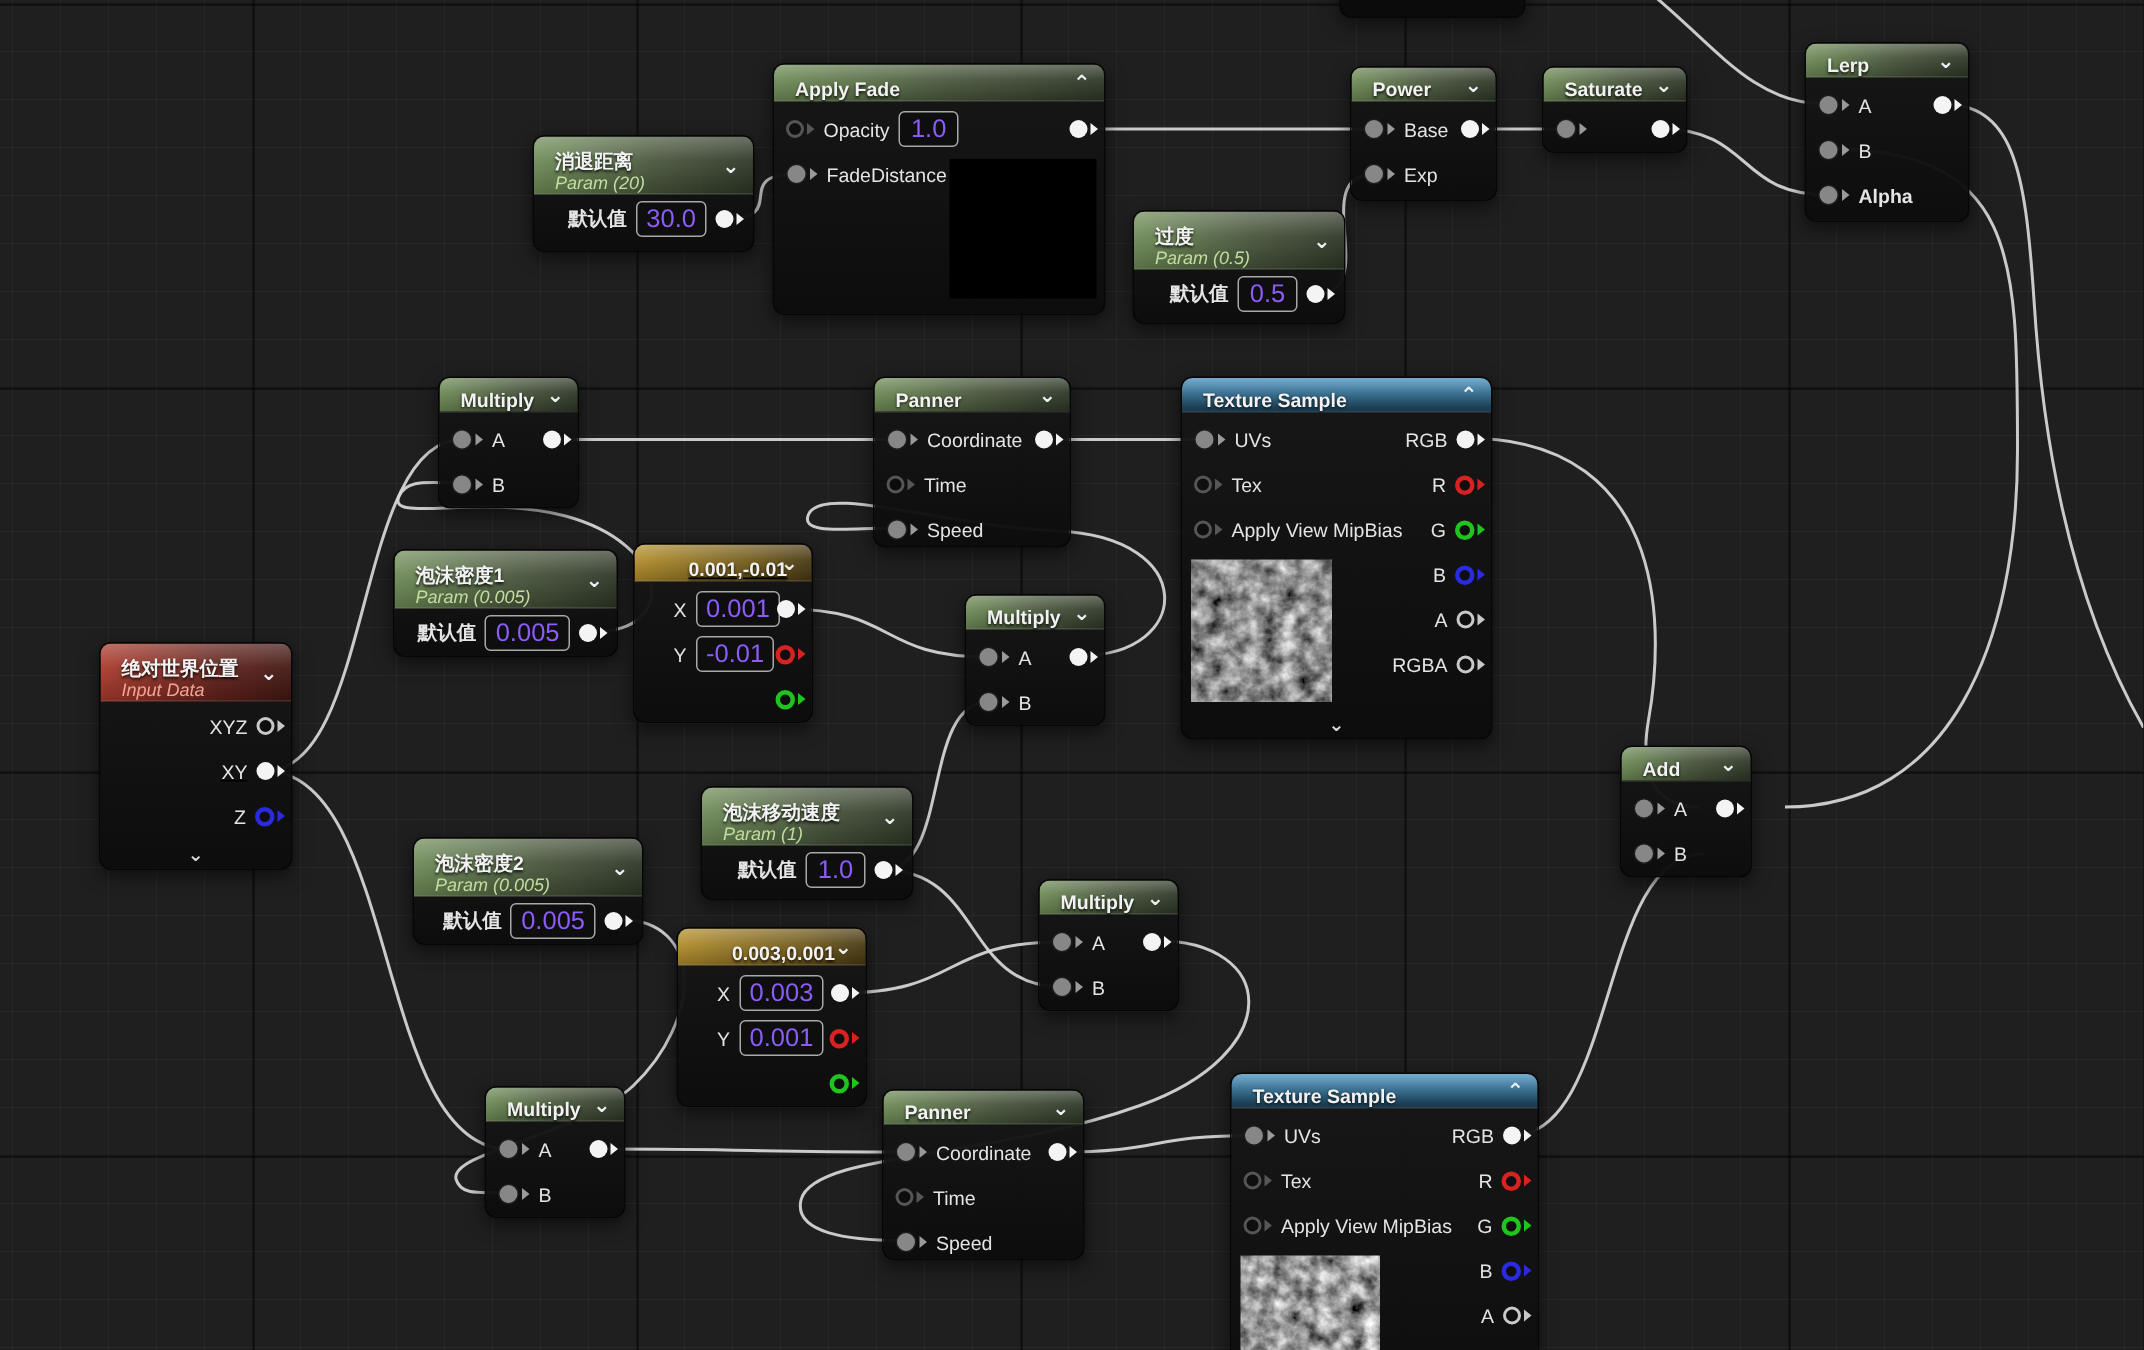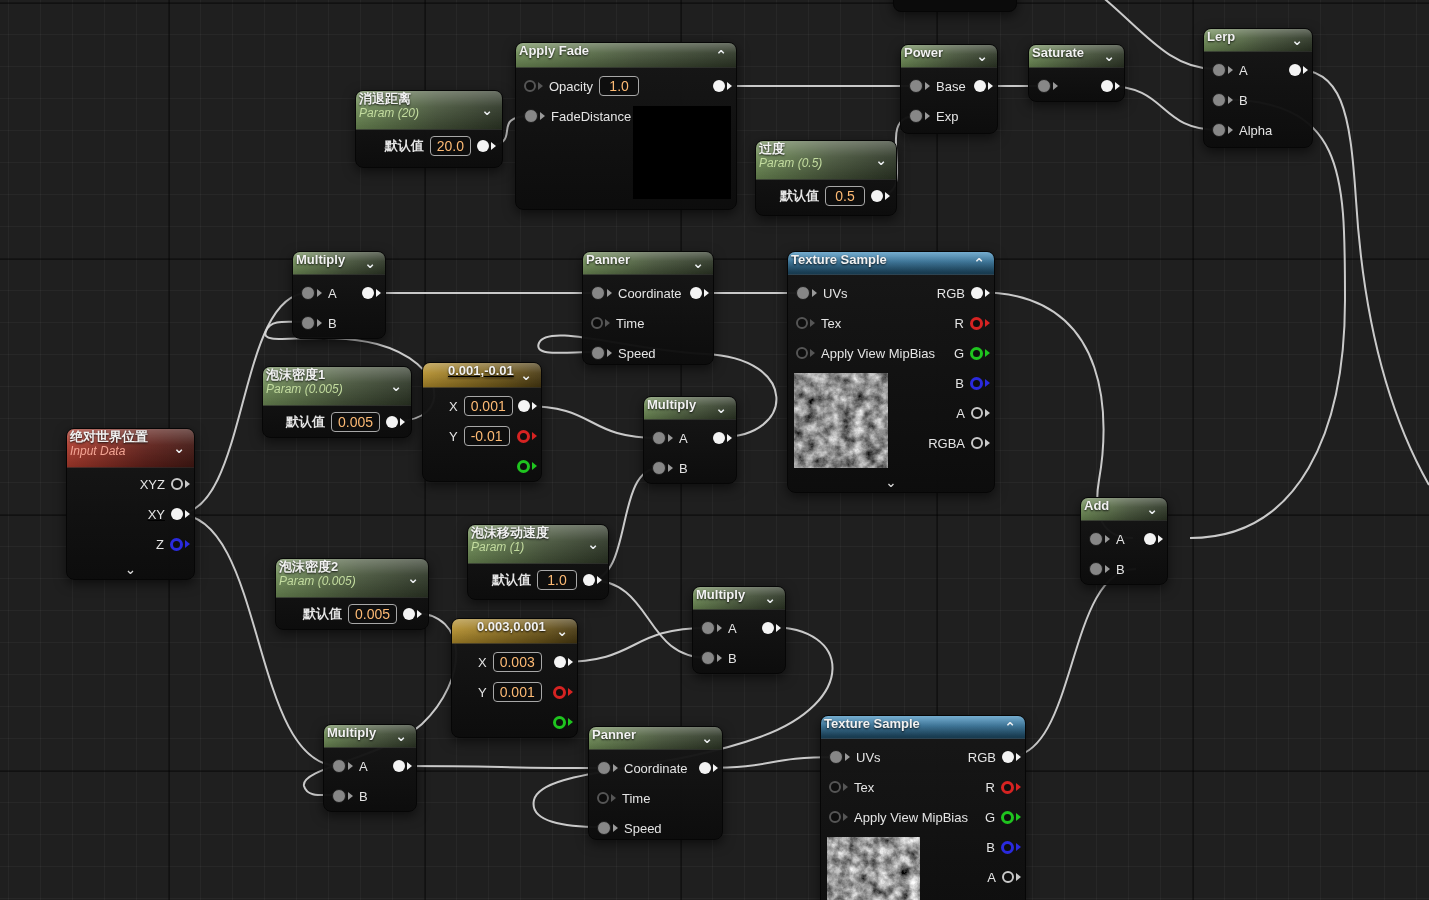--- a/index.html
+++ b/index.html
@@ -17,22 +17,22 @@
   }
   #wires{position:absolute;left:0;top:0;z-index:1;pointer-events:none;}
   .node{
     position:absolute;z-index:2;border-radius:8px;
     background:linear-gradient(180deg, rgba(23,23,23,.97), rgba(12,12,12,.97));
     border:1px solid #060606;
     box-shadow:0 4px 12px rgba(0,0,0,.55);
   }
   .k-plain{background:#0b0b0b;}
   .hdr{
-    position:relative;border-radius:7px 7px 0 0;padding:0 3px;
-    display:flex;flex-direction:column;justify-content:flex-start;
+    position:relative;border-radius:7px 7px 0 0;padding:0 14px;
+    display:flex;flex-direction:column;justify-content:flex-end;
     border-bottom:1px solid rgba(0,0,0,.6);
   }
   .h-green{background:
      linear-gradient(180deg, rgba(255,255,255,.30), rgba(255,255,255,.07) 42%, rgba(0,0,0,.18)),
      linear-gradient(90deg,#6d8a55,#46543a 55%,#2c3525);}
   .h-blue{background:
      linear-gradient(180deg, rgba(255,255,255,.22), rgba(255,255,255,.04) 45%, rgba(0,0,0,.15)),
      linear-gradient(180deg,#4e95c1,#1c455e 92%);}
   .h-red{background:
      linear-gradient(180deg, rgba(255,255,255,.28), rgba(255,255,255,.06) 42%, rgba(0,0,0,.18)),
@@ -48,21 +48,21 @@
     color:#eceff1;font-weight:700;font-size:14px;line-height:14px;}
   .bchev{position:absolute;bottom:0px;left:0;right:0;text-align:center;color:#d8d8d8;
     font-weight:700;font-size:13px;line-height:18px;}
   .row{position:absolute;height:30px;display:flex;align-items:center;gap:6px;}
   .lrow{left:8px;} .rrow{right:4px;}
   .k-const .lrow{left:26px;}
   .k-param .rrow{right:6px;}
   .lab{font-size:13px;color:#e4e4e4;white-space:nowrap;}
   .bold{font-weight:700;}
   .vbox{border:1px solid #a8a8a8;border-radius:4px;background:#0e0e0e;
-    padding:1px 6px;font-size:14px;color:#fdba74;min-width:26px;text-align:center;white-space:nowrap;}
+    padding:1px 6px;font-size:17px;color:#8b5cf6;min-width:26px;text-align:center;white-space:nowrap;}
   .pin{flex:none;border-radius:50%;}
   .p-out{width:12px;height:12px;background:#f4f4f4;}
   .p-con{width:12px;height:12px;background:#878787;border:1px solid #1c1c1c;}
   .p-open{width:8px;height:8px;border:2px solid #555;background:rgba(0,0,0,.25);}
   .p-redring{width:7px;height:7px;border:3px solid #d62322;background:#0e0e0e;}
   .p-greenring{width:7px;height:7px;border:3px solid #1fc41f;background:#0e0e0e;}
   .p-bluering{width:7px;height:7px;border:3px solid #2a2ade;background:#0e0e0e;}
   .p-grayring{width:8px;height:8px;border:2px solid #c9c9c9;background:#0e0e0e;}
   .arr{flex:none;width:0;height:0;border:4px solid transparent;border-right:none;
     border-left:5px solid #888;margin-left:-4px;}
@@ -130,21 +130,21 @@
     </svg>
 <div class="node k-plain" style="left: 893px; top: -42px; width: 122px; height: 52px;"></div>
     <div class="node k-param" style="left: 355px; top: 90px; width: 146px; height: 76px;">
       <div class="hdr h-green" style="height: 38px;">
         <span class="ttl">消退距离</span>
         <span class="sub s-green">Param (20)</span>
         <span class="chev">⌄</span>
       </div>
       <div class="row rrow" style="top: 40px;">
         <span class="lab bold">默认值</span>
-        <span class="vbox">20.0</span>
+        <span class="vbox">30.0</span>
         <span class="pin p-out"></span>
         <span class="arr a-out"></span>
       </div>
     </div>
     <div class="node k-op" style="left: 515px; top: 42px; width: 220px; height: 166px;">
       <div class="hdr h-green" style="height: 24px;">
         <span class="ttl">Apply Fade</span>
         <span class="chev">⌃</span>
       </div>
       <div class="row lrow" style="top: 28px;">
@@ -219,21 +219,21 @@
       <div class="row lrow" style="top: 26px;">
         <span class="pin p-con"></span>
         <span class="arr a-con"></span>
         <span class="lab">A</span>
       </div>
       <div class="row lrow" style="top: 56px;">
         <span class="pin p-con"></span>
         <span class="arr a-con"></span>
         <span class="lab">B</span>
       </div>
-      <div class="row lrow" style="top: 86px;">
+      <div class="row lrow" style="top: 86px; font-weight: bold;">
         <span class="pin p-con"></span>
         <span class="arr a-con"></span>
         <span class="lab">Alpha</span>
       </div>
       <div class="row rrow" style="top: 26px;">
         <span class="pin p-out"></span>
         <span class="arr a-out"></span>
       </div>
     </div>
     <div class="node k-op" style="left: 292px; top: 251px; width: 92px; height: 86px;">

